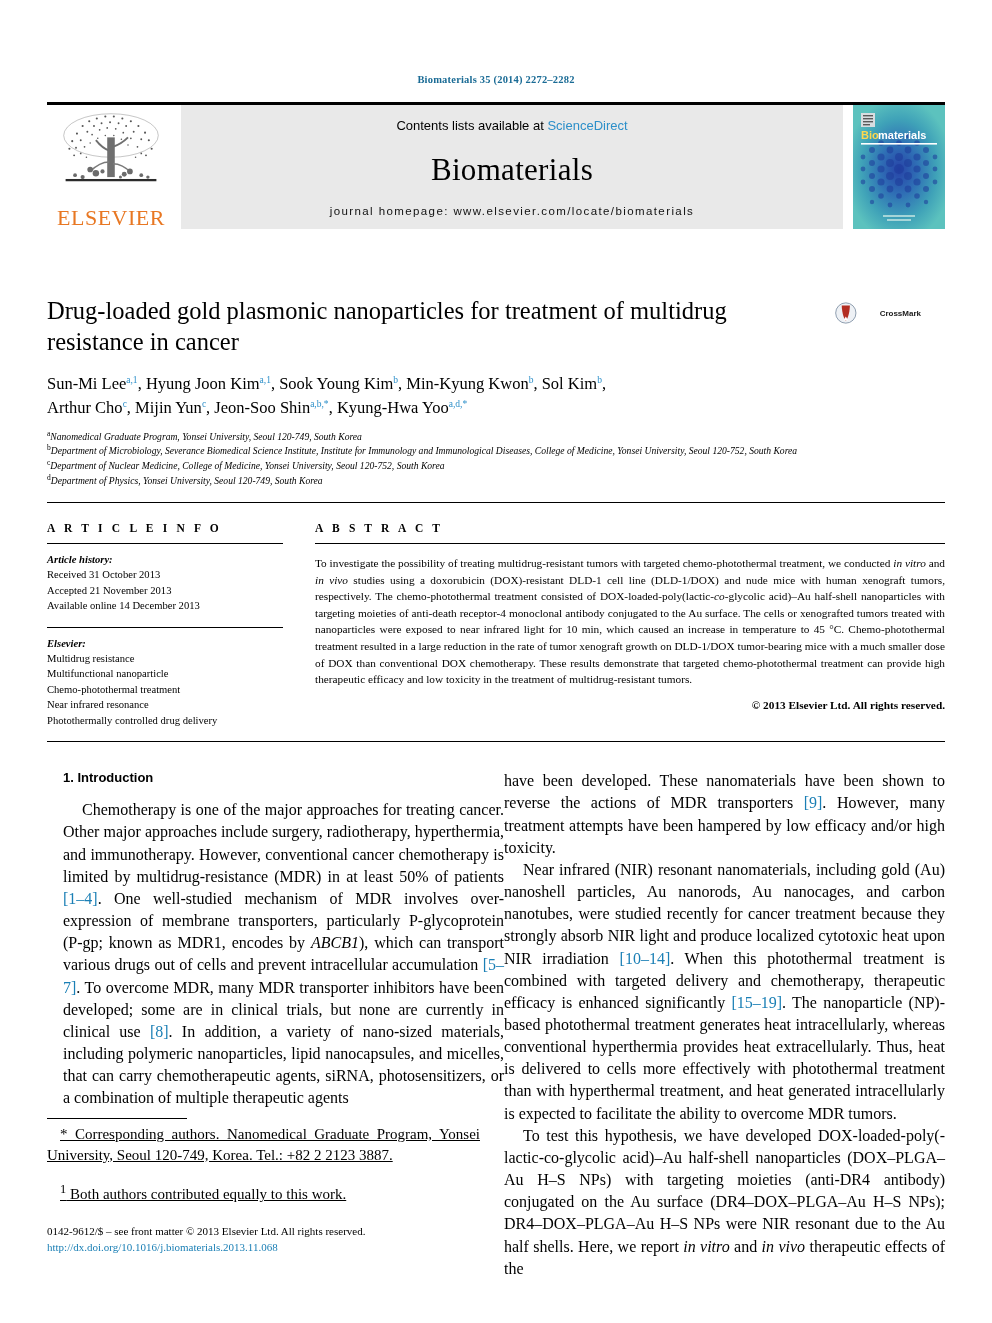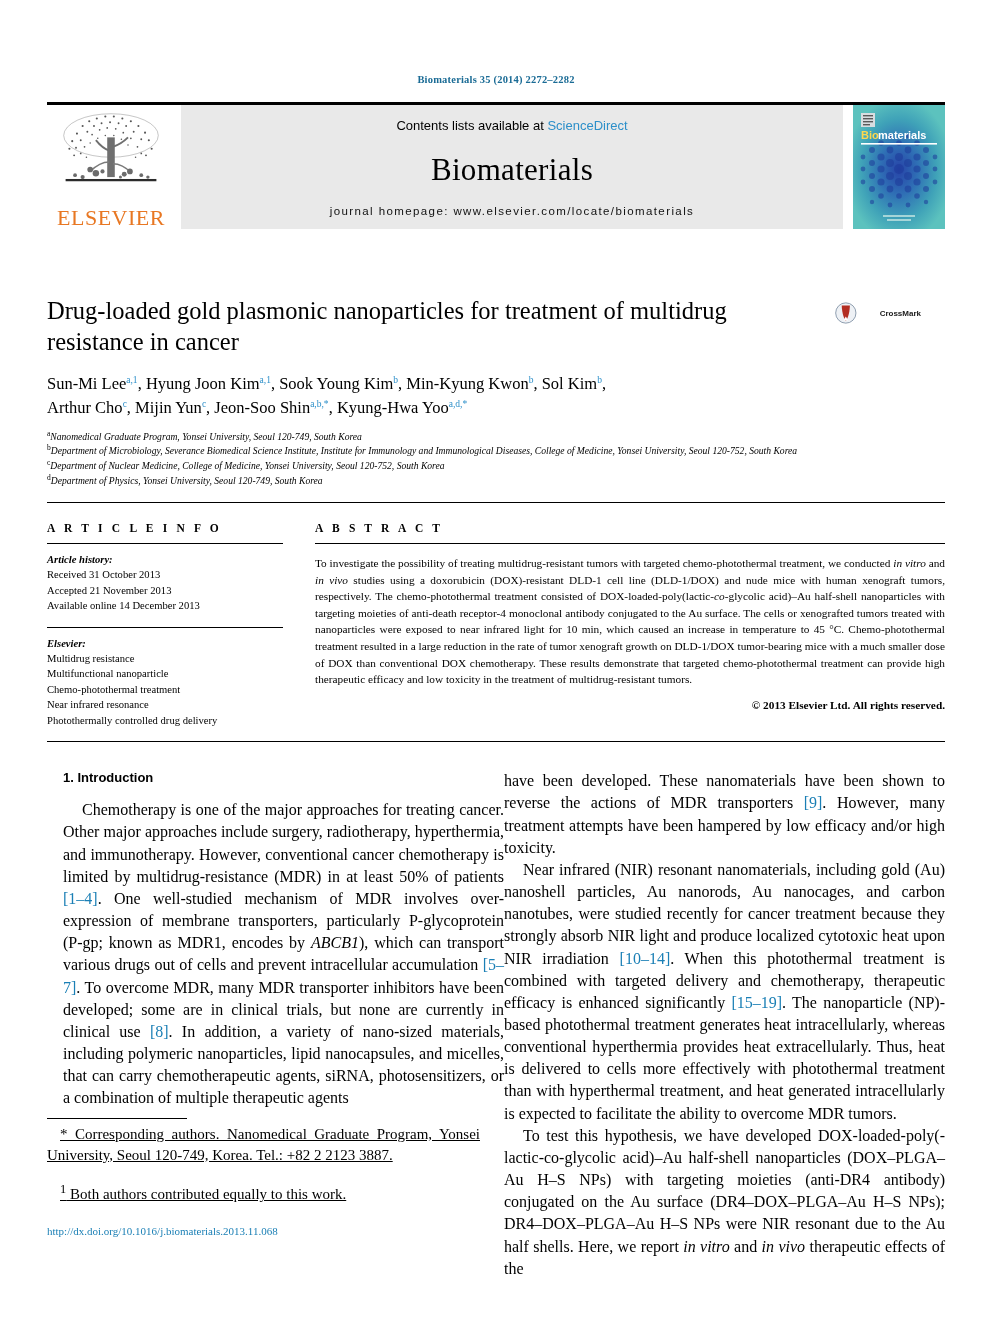--- a/index.html
+++ b/index.html
@@ -512,15 +512,16 @@
     </div>
   </div>
 
   <div class="footnote-area">
     <div class="fn-rule"></div>
     <div class="fn fn-indent">* Corresponding authors. Nanomedical Graduate Program, Yonsei University, Seoul 120-749, Korea. Tel.: +82 2 2123 3887.</div>
     <div class="fn fn-indent" style="margin-top:16px;"><sup>1</sup> <span>Both authors contributed equally to this work.</span></div>
   </div>
 
   <div class="bottom-block">
+    <div>0142-9612/$ – see front matter © 2013 Elsevier Ltd. All rights reserved.</div>
     <div class="doi">http://dx.doi.org/10.1016/j.biomaterials.2013.11.068</div>
   </div>
 </div>
 
 </body></html>

